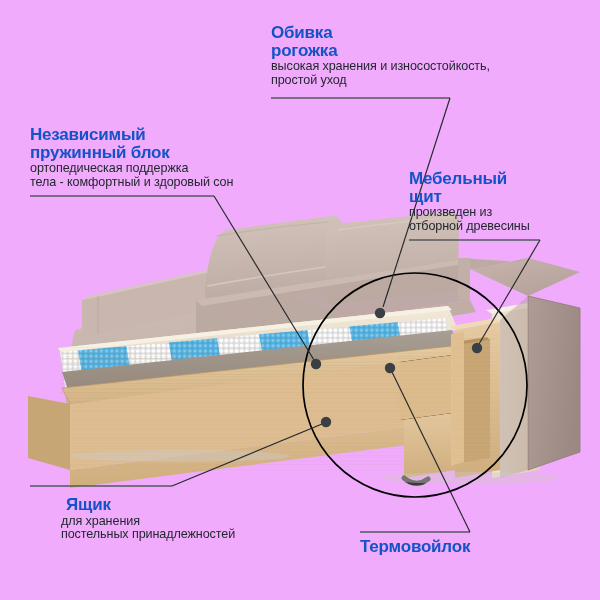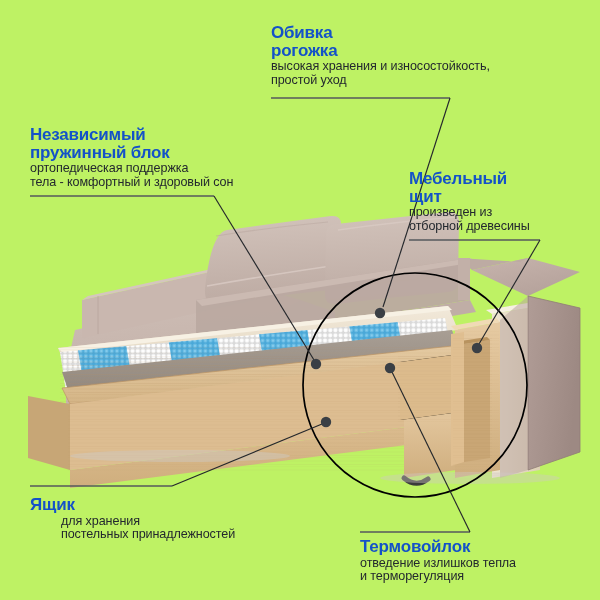--- a/index.html
+++ b/index.html
@@ -51,21 +51,21 @@
   .callout { z-index: 4; }
 
   .lead { fill: none; stroke: #25282c; stroke-width: 1.15px; }
   .rule { fill: none; stroke: #55585c; stroke-width: 1.5px; }
   .dot  { fill: #3a3f45; }
   .lenscircle { fill: none; stroke: #000000; stroke-width: 1.7px; }
 </style>
 </head>
 <body>
 
-<div id="stage" style="background: #bef264;">
+<div id="stage" style="background: #f0abfc;">
 
   <svg id="art-layer" class="layer" viewBox="0 0 600 600">
     <defs>
       <linearGradient id="gTopSeat" x1="0" y1="0" x2="0.25" y2="1">
         <stop offset="0" stop-color="#cfbfb7"></stop>
         <stop offset="1" stop-color="#c3b1a9"></stop>
       </linearGradient>
       <linearGradient id="gSideL" x1="0" y1="0" x2="1" y2="0.2">
         <stop offset="0" stop-color="#c8b6ae"></stop>
         <stop offset="1" stop-color="#bca9a1"></stop>
@@ -289,24 +289,22 @@
   </div>
 
   <div class="callout" id="c-board">
     <div class="title" style="color: rgb(20, 82, 200);">Мебельный
 щит</div>
     <div class="desc" style="color: rgb(35, 40, 46);">произведен из
 отборной древесины</div>
   </div>
 
   <div class="callout" id="c-drawer">
-    <div class="title" style="color: rgb(20, 82, 200);">Ящик</div>
+    <div class="title" style="color: rgb(20, 82, 200); margin-left: 36px;">Ящик</div>
     <div class="desc" style="color: rgb(35, 40, 46); margin-left: 31px;">для хранения
 постельных принадлежностей</div>
   </div>
 
   <div class="callout" id="c-thermo">
     <div class="title" style="color: rgb(20, 82, 200);">Термовойлок</div>
-    <div class="desc" style="color: rgb(35, 40, 46);">отведение излишков тепла
-и терморегуляция</div>
   </div>
 
 </div>
 
 </body></html>

